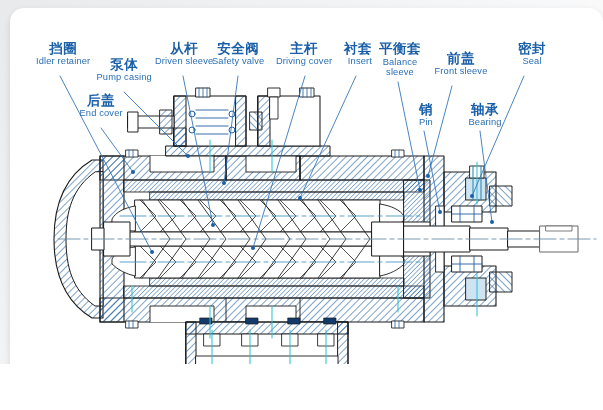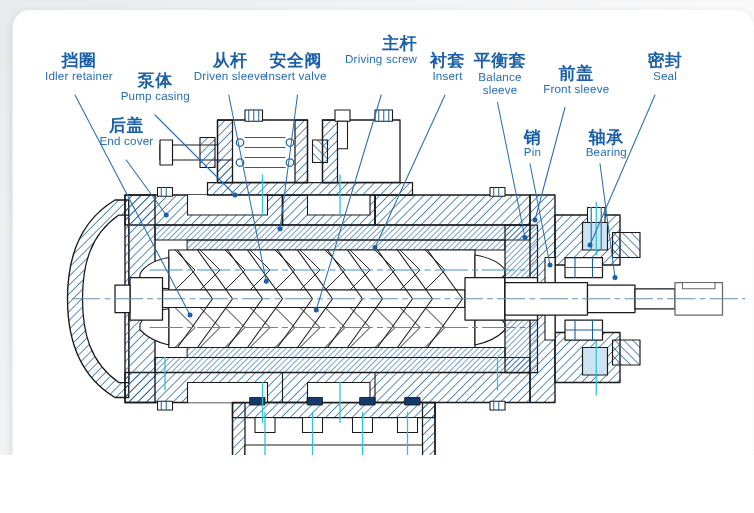--- a/index.html
+++ b/index.html
@@ -345,27 +345,27 @@
       <div class="lbl" style="left: 79.5px; top: 94px;">
         <div class="cn">后盖</div>
         <div class="en">End cover</div>
       </div>
       <div class="lbl" style="left: 155px; top: 42px;">
         <div class="cn">从杆</div>
         <div class="en">Driven sleeve</div>
       </div>
       <div class="lbl" style="left: 212px; top: 42px;">
         <div class="cn">安全阀</div>
-        <div class="en">Insert valve</div>
-      </div>
-      <div class="lbl" style="left: 276px; top: 28px; text-align: right;">
+        <div class="en">Safety valve</div>
+      </div>
+      <div class="lbl" style="left: 276px; top: 42px;">
         <div class="cn">主杆</div>
-        <div class="en">Driving screw</div>
-      </div>
-      <div class="lbl" style="left: 344px; top: 42px;">
+        <div class="en">Driving cover</div>
+      </div>
+      <div class="lbl" style="left: 344px; top: 42px; text-align: right;">
         <div class="cn">衬套</div>
         <div class="en">Insert</div>
       </div>
       <div class="lbl two" style="left: 379px; top: 42px;">
         <div class="cn">平衡套</div>
         <div class="en">Balance<br>sleeve</div>
       </div>
       <div class="lbl" style="left: 434.5px; top: 52px;">
         <div class="cn">前盖</div>
         <div class="en">Front sleeve</div>

